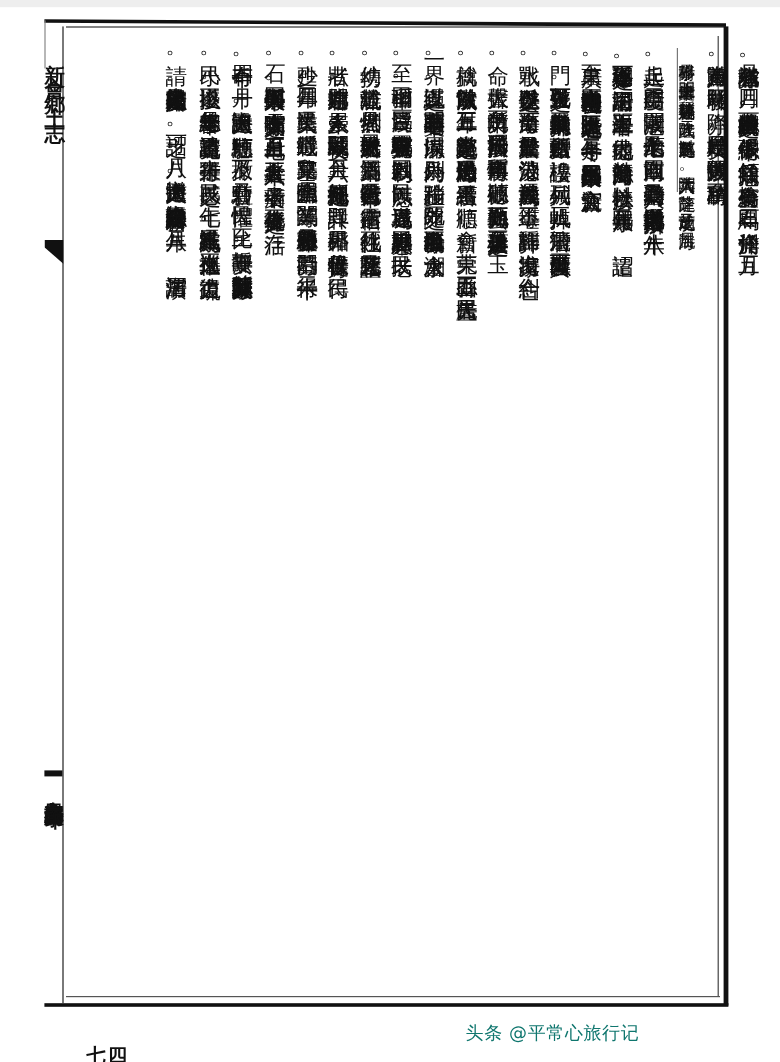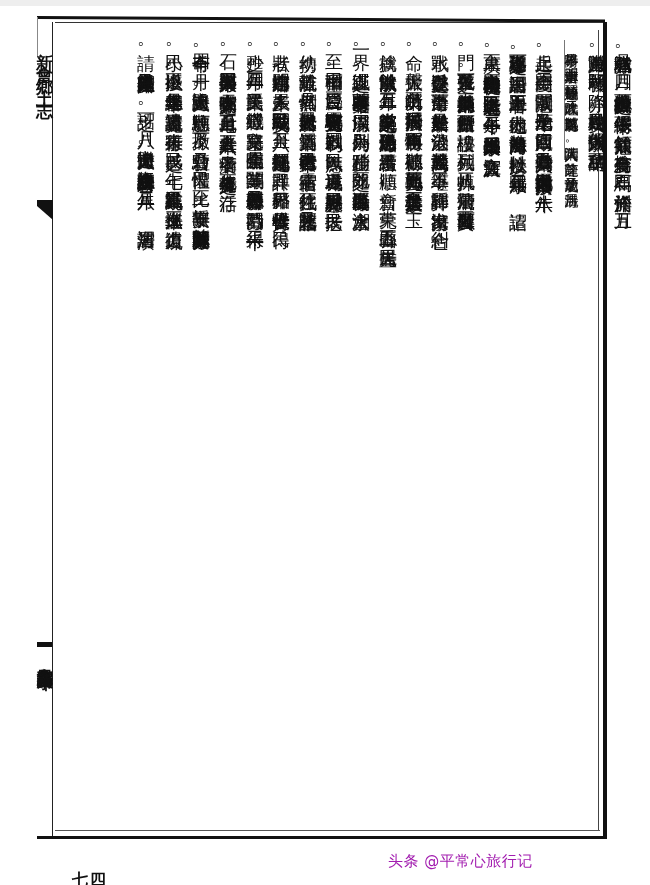--- a/index.html
+++ b/index.html
@@ -33,21 +33,21 @@
   .body-col {
     position: absolute; top: 40px; width: 22px; height: 790px;
     writing-mode: vertical-rl; font-size: 18px; line-height: 22px; letter-spacing: 0.3px;
     white-space: pre; overflow: hidden;
   }
   .body-col.small { font-size: 14px; }
   .sub-rule { position: absolute; left: 564px; top: 40px; width: 1px; height: 120px; background: #777; }
   .page-num { position: absolute; left: 72px; top: 870px; font-size: 16px; font-weight: bold; letter-spacing: 2px; }
   .watermark {
     position: absolute; left: 388px; top: 852px; font-family: "DejaVu Sans", sans-serif;
-    font-size: 15px; color: #a21caf; letter-spacing: 0.5px;
+    font-size: 15px; color: #0f766e; letter-spacing: 0.5px;
   }
 </style>
 </head>
 <body>
 
 <div class="topbar"></div>
 
 <div>
   <div class="frame-top"></div>
   <div class="frame-top2"></div>

